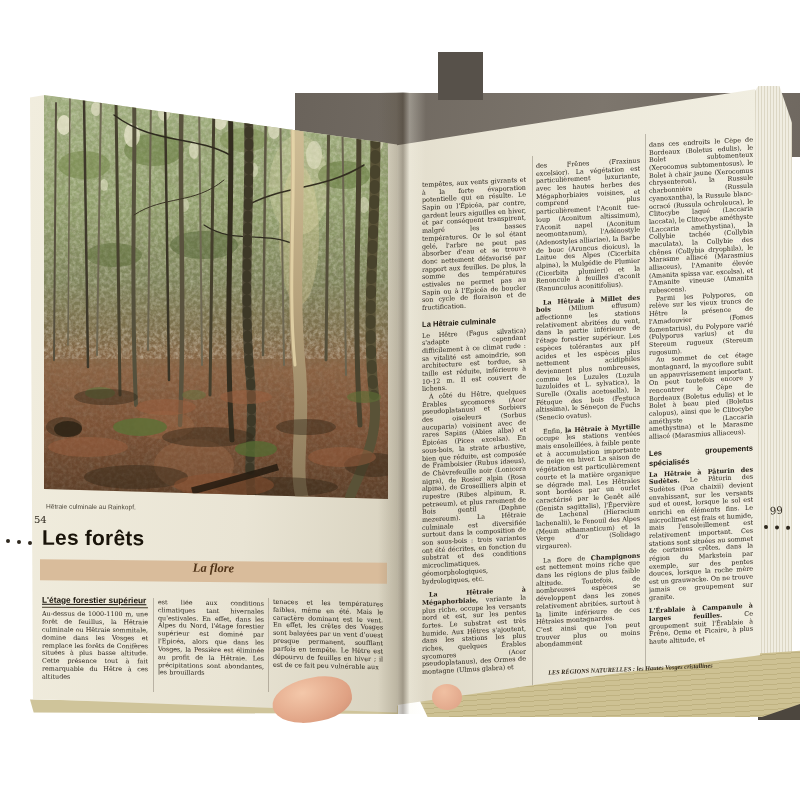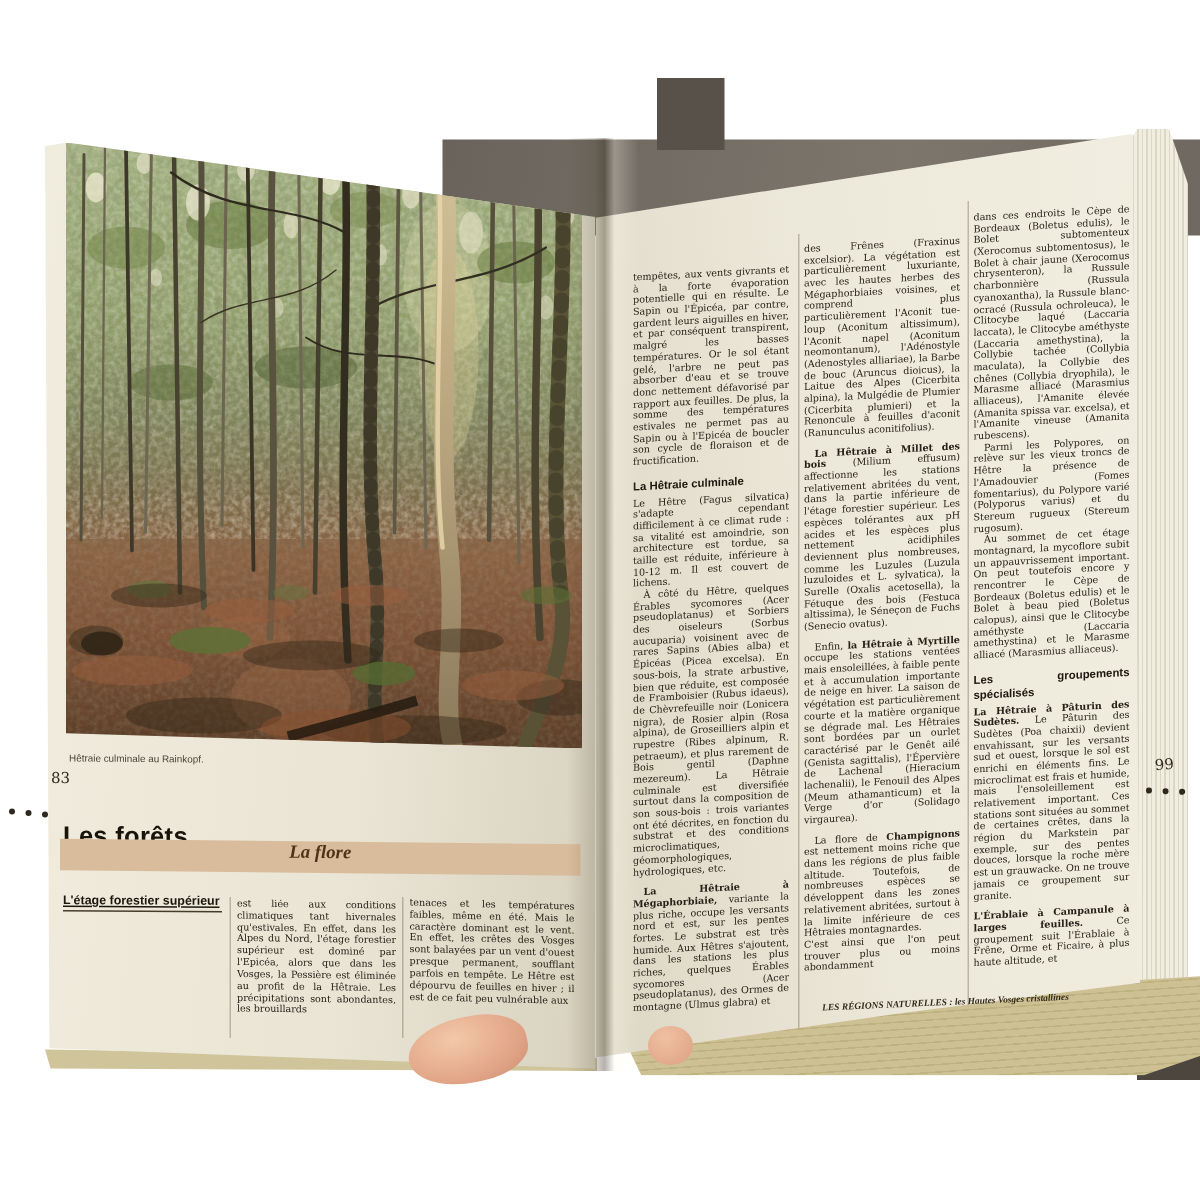--- a/index.html
+++ b/index.html
@@ -31,21 +31,21 @@
       background:linear-gradient(262deg,#f1eee1,#ece8d9 55%,#ddd7c5 97%);
       clip-path:polygon(0% 9.4%,98.6% 0.5%,100% 90.5%,55% 93.8%,0% 98.4%);}
   .gutter{left:378px;top:92px;width:48px;height:622px;pointer-events:none;
       background:linear-gradient(90deg,rgba(80,70,50,0) 0%,rgba(80,70,50,.20) 38%,
                  rgba(60,50,35,.38) 52%,rgba(252,250,238,.30) 66%,rgba(252,250,238,0) 100%);}
 
   
   .photo{left:14px;top:0;width:344px;height:404px;overflow:hidden;
          clip-path:polygon(0 0,100% 9%,100% 100%,0 97.5%);}
   .caption{left:16px;top:408px;font-size:6.6px;color:#4c463a;transform:skewY(.5deg);}
-  .lp-title{left:12px;top:453px;font-size:17px;font-weight:bold;color:#191309;
+  .lp-title{left:12px;top:431px;font-size:21px;font-weight:bold;color:#191309;
             letter-spacing:.2px;transform:skewY(.4deg);}
   .banner{left:10px;top:466px;width:347px;height:21px;background:#d9bc9b;
           transform:skewY(.6deg);text-align:center;line-height:21px;
           font:italic bold 12.5px "Liberation Serif",serif;color:#4f3318;}
   .lcol{position:absolute;width:106px;height:98px;overflow:hidden;
         font:6.4px/1.22 "DejaVu Serif",serif;color:#262018;text-align:justify;}
   .lp-head{font:bold 8.3px/1.25 "Liberation Sans",sans-serif;color:#1c160e;
            border-bottom:.8px solid #453c2c;padding-bottom:2px;margin:0 0 3px 0;text-decoration:underline;}
   .lcol p{margin:0;}
   .vrule{width:1px;background:rgba(70,60,45,.3);}
@@ -203,20 +203,21 @@
         <ellipse cx="24" cy="334" rx="14" ry="8" fill="#2b2214" opacity=".8"></ellipse>
       </svg>
     </div>
 
     <div class="abs caption">Hêtraie culminale au Rainkopf.</div>
     <div class="abs lp-title">Les forêts</div>
     <div class="abs banner">La flore</div>
 
     <div class="abs lcol" style="left:12px;top:500px;transform:skewY(.3deg);">
       <div class="lp-head">L'étage forestier supérieur</div>
+      <p>Au-dessus de 1000-1100 m, une forêt de feuillus, la Hêtraie culminale ou Hêtraie sommitale, domine dans les Vosges et remplace les forêts de Conifères situées à plus basse altitude. Cette présence tout à fait remarquable du Hêtre à ces altitudes</p>
     </div>
     <div class="abs vrule" style="left:123px;top:503px;height:94px;"></div>
     <div class="abs lcol" style="left:128px;top:505px;transform:skewY(.8deg);">
       <p>est liée aux conditions climatiques tant hivernales qu'estivales. En effet, dans les Alpes du Nord, l'étage forestier supérieur est dominé par l'Epicéa, alors que dans les Vosges, la Pessière est éliminée au profit de la Hêtraie. Les précipitations sont abondantes, les brouillards</p>
     </div>
     <div class="abs vrule" style="left:238px;top:503px;height:94px;"></div>
     <div class="abs lcol" style="left:243px;top:505px;width:110px;transform:skewY(1.4deg);">
       <p>tenaces et les températures faibles, même en été. Mais le caractère dominant est le vent. En effet, les crêtes des Vosges sont balayées par un vent d'ouest presque permanent, soufflant parfois en tempête. Le Hêtre est dépourvu de feuilles en hiver ; il est de ce fait peu vulnérable aux</p>
     </div>
   </div>
@@ -248,21 +249,21 @@
       <p>Parmi les Polypores, on relève sur les vieux troncs de Hêtre la présence de l'Amadouvier (Fomes fomentarius), du Polypore varié (Polyporus varius) et du Stereum rugueux (Stereum rugosum).</p>
       <p>Au sommet de cet étage montagnard, la mycoflore subit un appauvrissement important. On peut toutefois encore y rencontrer le Cèpe de Bordeaux (Boletus edulis) et le Bolet à beau pied (Boletus calopus), ainsi que le Clitocybe améthyste (Laccaria amethystina) et le Marasme alliacé (Marasmius alliaceus).</p>
       <div class="r-head">Les groupements spécialisés</div>
       <p class="noind"><span class="lead">La Hêtraie à Pâturin des Sudètes.</span><span> Le Pâturin des Sudètes (Poa chaixii) devient envahissant, sur les versants sud et ouest, lorsque le sol est enrichi en éléments fins. Le microclimat est frais et humide, mais l'ensoleillement est relativement important. Ces stations sont situées au sommet de certaines crêtes, dans la région du Markstein par exemple, sur des pentes douces, lorsque la roche mère est un grauwacke. On ne trouve jamais ce groupement sur granite.</span></p>
       <p class="gap noind"><span class="lead">L'Érablaie à Campanule à larges feuilles.</span><span> Ce groupement suit l'Érablaie à Frêne, Orme et Ficaire, à plus haute altitude, et</span></p>
     </div>
   </div>
 
   <div class="abs gutter"></div>
 
-  <div class="abs pageno" style="left:34px;top:514px;">83</div>
+  <div class="abs pageno" style="left:34px;top:514px;">54</div>
   <div class="abs dots" style="left:6px;top:539px;"></div>
   <div class="abs pageno" style="left:770px;top:505px;transform:rotate(-5deg);">99</div>
   <div class="abs dots" style="left:764px;top:525px;transform:rotate(-3deg);"></div>
 
   <div class="abs footer">LES RÉGIONS NATURELLES : les Hautes Vosges cristallines</div>
 
   <div class="abs thumb"></div>
   <div class="abs fingertip"></div>
 
 </div>

